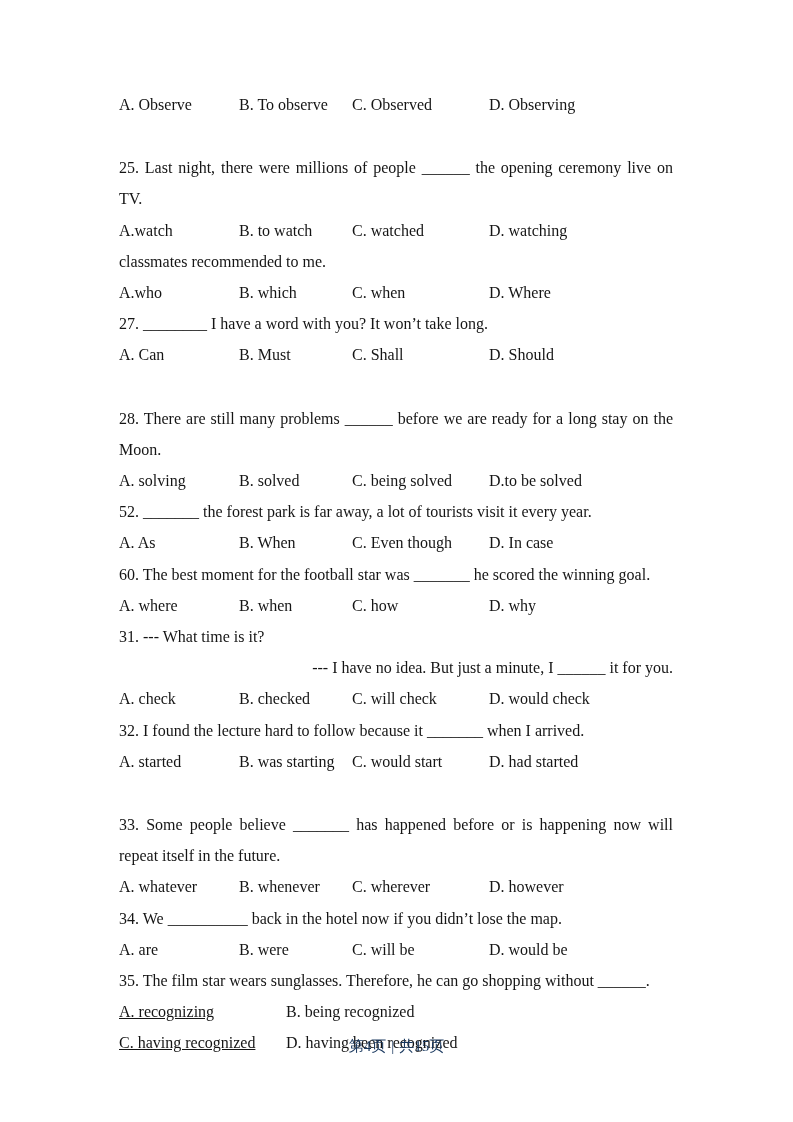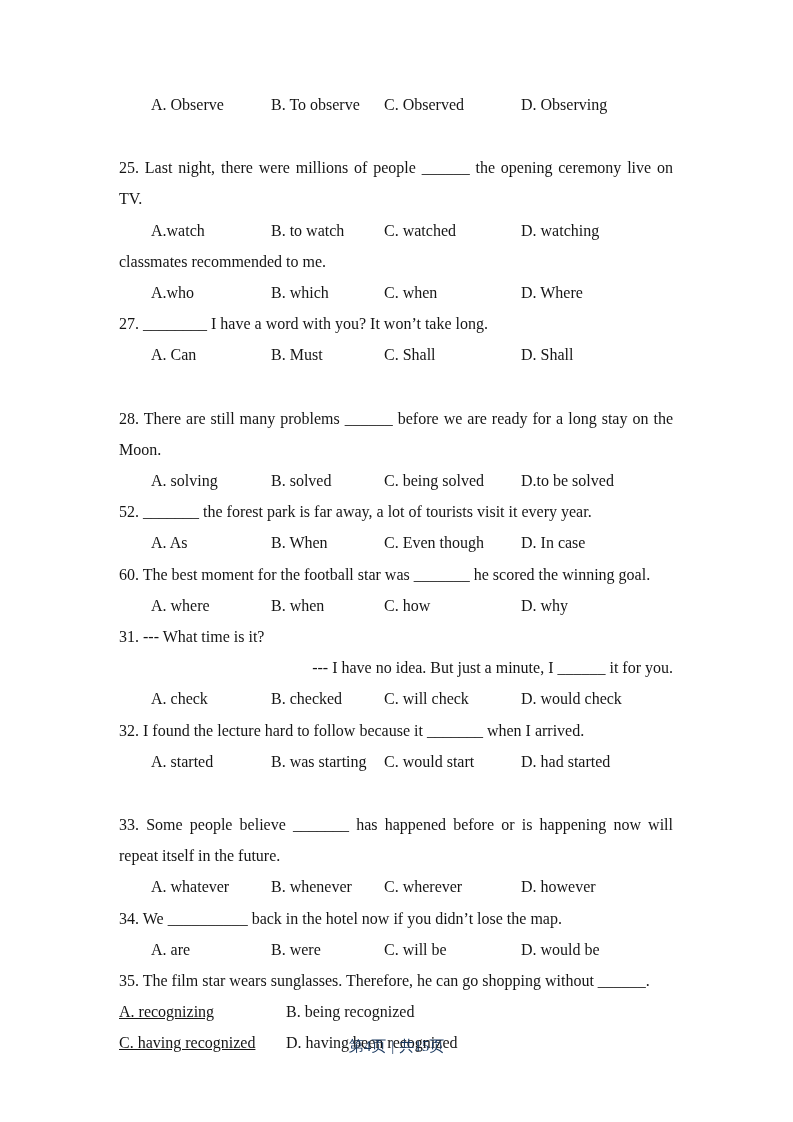--- a/index.html
+++ b/index.html
@@ -38,21 +38,21 @@
     text-align: right;
   }
   .opts {
     display: flex;
     align-items: baseline;
   }
   .opts .opt {
     display: block;
     flex: 0 0 auto;
   }
-  .opts.four .opt:nth-child(1) { min-width: 120px; margin-left: 32px; }
+  .opts.four .opt:nth-child(1) { min-width: 120px; }
   .opts.four .opt:nth-child(2) { min-width: 113px; }
   .opts.four .opt:nth-child(3) { min-width: 137px; }
   .opts.two .opt:nth-child(1) { min-width: 167px; text-decoration: underline; }
   .footer {
     position: absolute;
     left: 0;
     top: 1036px;
     width: 793px;
     text-align: center;
     font-size: 15px;
@@ -91,21 +91,21 @@
       <span class="opt">B. which</span>
       <span class="opt">C. when</span>
       <span class="opt">D. Where</span>
     </div>
 
     <div class="line">27. ________ I have a word with you? It won’t take long.</div>
     <div class="line opts four">
       <span class="opt">A. Can</span>
       <span class="opt">B. Must</span>
       <span class="opt">C. Shall</span>
-      <span class="opt">D. Shall</span>
+      <span class="opt">D. Should</span>
     </div>
 
     <div class="line jline">28. There are still many problems ______ before we are ready for a long stay on the</div>
     <div class="line">Moon.</div>
     <div class="line opts four">
       <span class="opt">A. solving</span>
       <span class="opt">B. solved</span>
       <span class="opt">C. being solved</span>
       <span class="opt">D.to be solved</span>
     </div>

